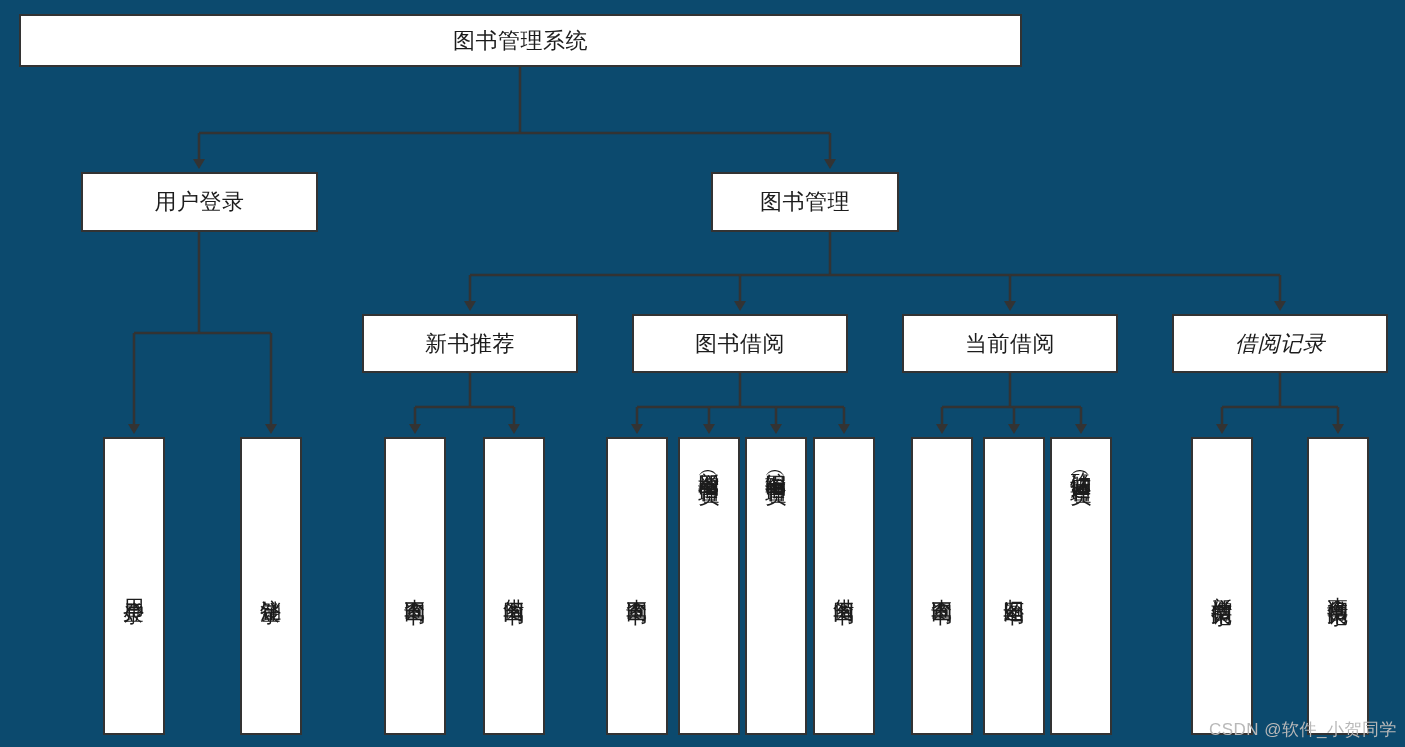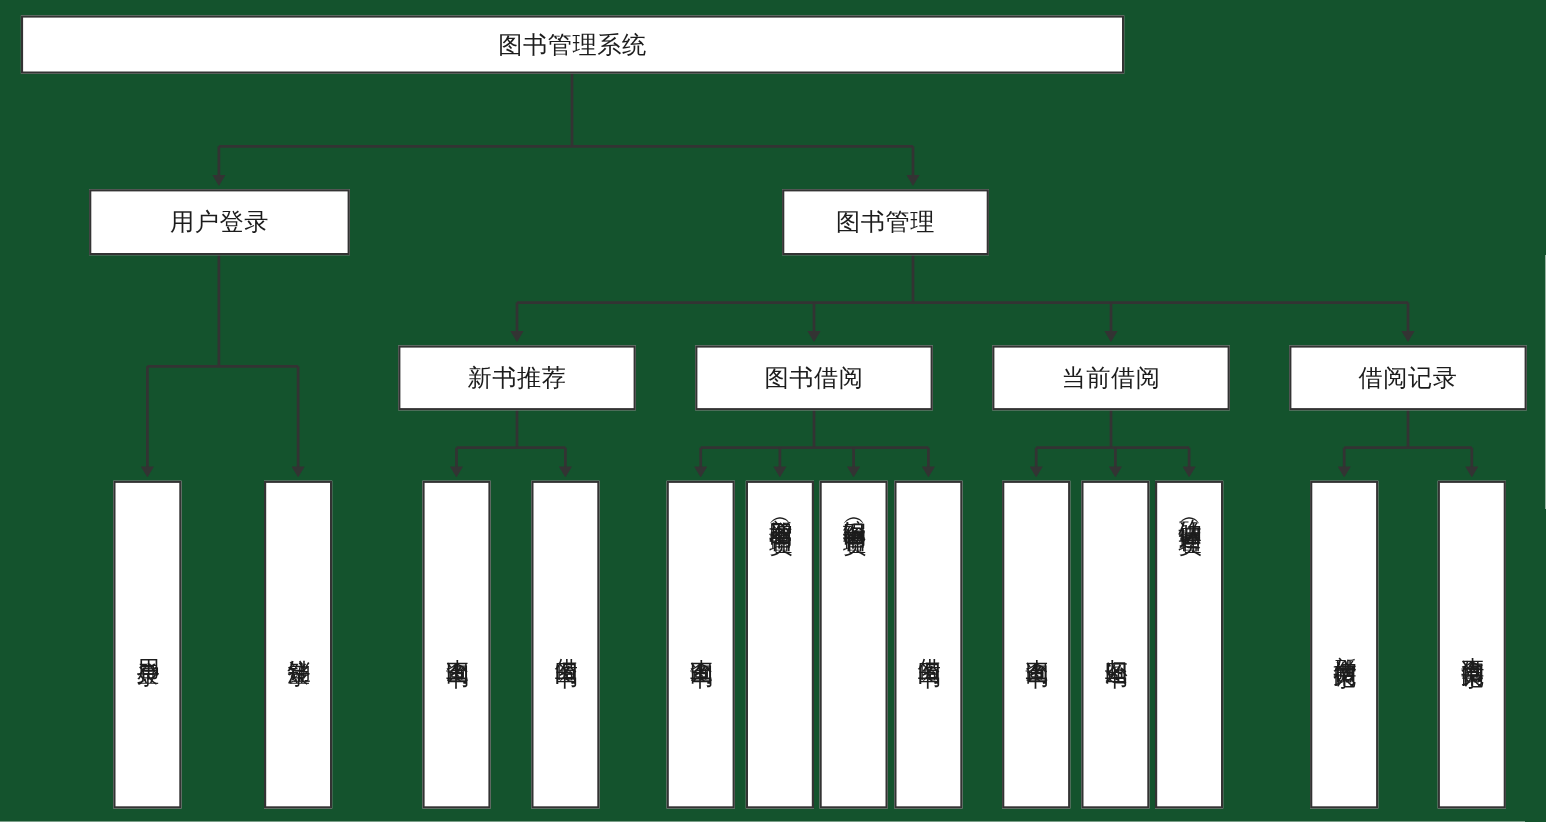--- a/index.html
+++ b/index.html
@@ -9,21 +9,21 @@
     background: #ffffff;
   }
   body {
     font-family: "Liberation Sans", "DejaVu Sans", sans-serif;
     color: #1a1a1a;
   }
   #canvas {
     position: relative;
     width: 1405px;
     height: 747px;
-    background: #14532d;
+    background: #0c4a6e;
     overflow: hidden;
   }
   svg.connectors {
     position: absolute;
     left: 0;
     top: 0;
     width: 1405px;
     height: 747px;
     pointer-events: none;
   }
@@ -139,21 +139,21 @@
 
   <div class="node" id="node-l3-0" style="left: 362px; top: 314px; width: 216px; height: 59px; align-items: center;">
     <span class="label">新书推荐</span>
   </div>
   <div class="node" id="node-l3-2" style="left: 902px; top: 314px; width: 216px; height: 59px;">
     <span class="label">当前借阅</span>
   </div>
   <div class="node" id="node-l3-1" style="left: 632px; top: 314px; width: 216px; height: 59px;">
     <span class="label">图书借阅</span>
   </div>
-  <div class="node" id="node-l3-3" style="left: 1172px; top: 314px; width: 216px; height: 59px;">
+  <div class="node" id="node-l3-3" style="left: 1172px; top: 314px; width: 216px; height: 59px; font-style: italic;">
     <span class="label">借阅记录</span>
   </div>
 
   <div class="node leaf centered" id="node-leaf-0" style="left: 103px; top: 437px; width: 62px; height: 298px;">
     <span class="label">用户登录</span>
   </div>
   <div class="node leaf centered" id="node-leaf-1" style="left: 240px; top: 437px; width: 62px; height: 298px;">
     <span class="label">注销登录</span>
   </div>
   <div class="node leaf centered" id="node-leaf-2" style="left: 384px; top: 437px; width: 62px; height: 298px;">
@@ -183,13 +183,14 @@
   <div class="node leaf" id="node-leaf-10" style="left: 1050px; top: 437px; width: 62px; height: 298px;">
     <span class="label">确认归还（管理员）</span>
   </div>
   <div class="node leaf centered" id="node-leaf-11" style="left: 1191px; top: 437px; width: 62px; height: 298px;">
     <span class="label">新增借阅记录</span>
   </div>
   <div class="node leaf centered" id="node-leaf-12" style="left: 1307px; top: 437px; width: 62px; height: 298px;">
     <span class="label">查询借阅记录</span>
   </div>
 
+  <div class="watermark">CSDN @软件_小贺同学</div>
 </div>
 
 </body></html>

